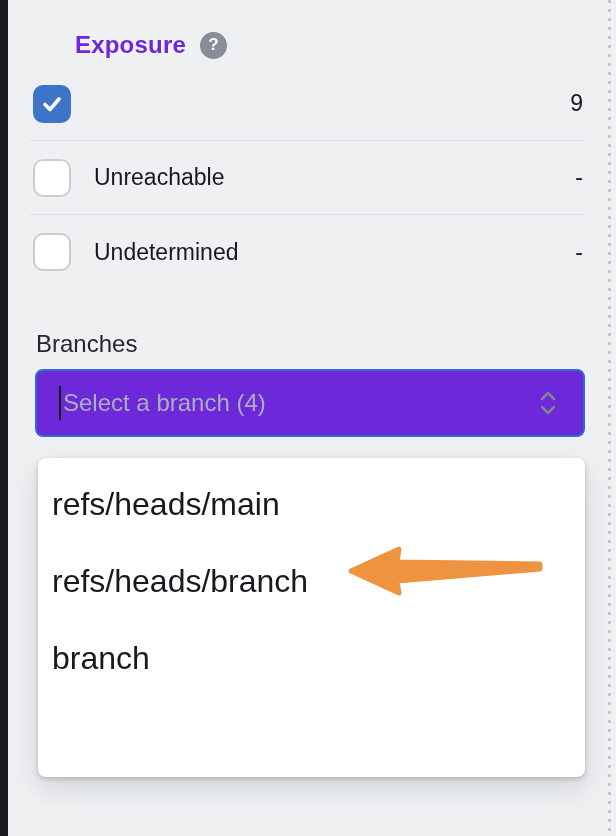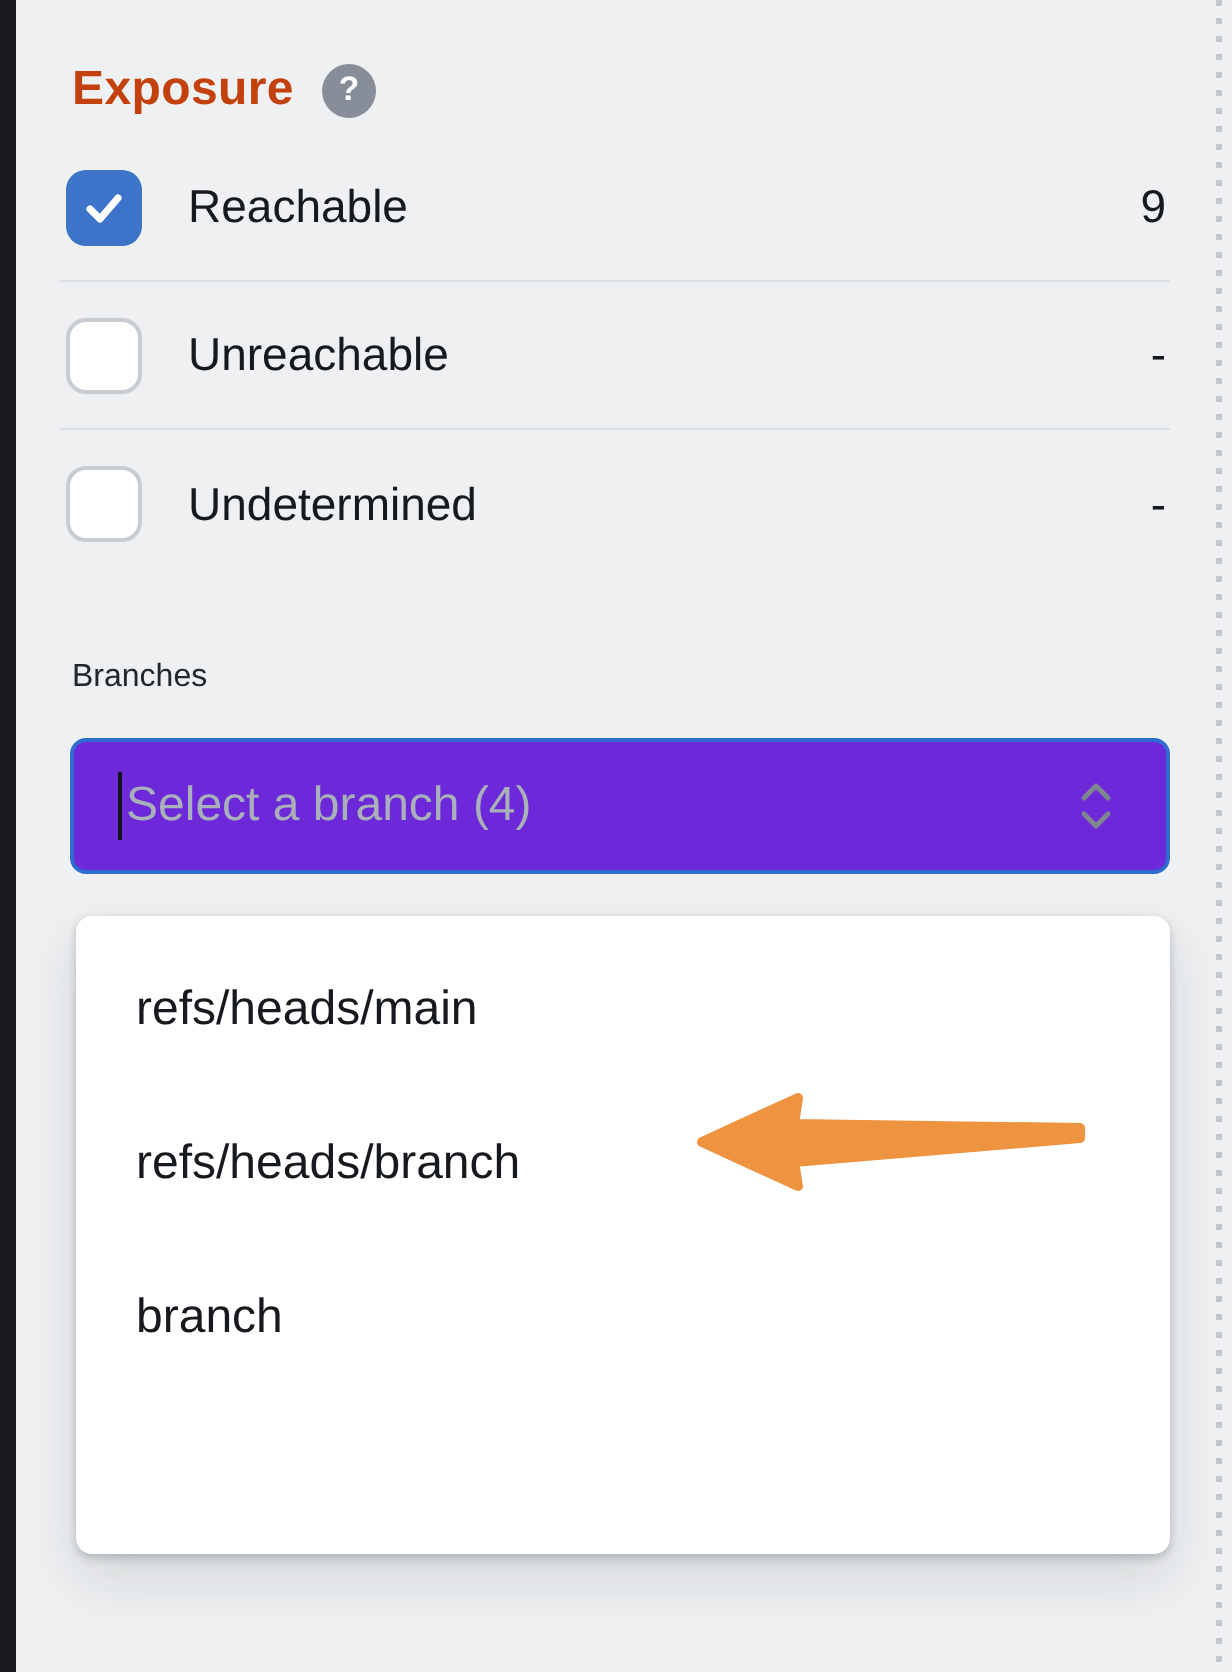--- a/index.html
+++ b/index.html
@@ -37,22 +37,23 @@
   .exposure-header {
     position: absolute;
     left: 28px; top: 31px;
     display: flex;
     align-items: center;
     gap: 14px;
   }
   .exposure-title {
     font-size: 24px;
     font-weight: 600;
-    color: #c2410c;
+    color: #6d28d9;
     letter-spacing: 0.2px;
+    margin-left: 39px;
   }
   .help-circle {
     width: 27px; height: 27px;
     border-radius: 50%;
     background: #878e99;
     color: #ffffff;
     font-size: 17px;
     font-weight: 700;
     display: flex;
     align-items: center;
@@ -92,21 +93,21 @@
   }
   .row-count {
     margin-left: auto;
     font-size: 23px;
     color: #16191d;
   }
   
   .branches-label {
     position: absolute;
     left: 28px; top: 330px;
-    font-size: 16px;
+    font-size: 24px;
     font-weight: 500;
     color: #22262d;
   }
   .branch-select {
     position: absolute;
     left: 27px; top: 369px;
     width: 550px; height: 68px;
     background: #6d28d9;
     border: 2px solid #2e6cd1;
     border-radius: 8px;
@@ -136,22 +137,22 @@
     border-radius: 8px;
     padding-top: 8px;
     box-shadow: 0 2px 5px rgba(25,30,38,0.22), 0 12px 28px rgba(25,30,38,0.12);
     z-index: 5;
     overflow: hidden;
   }
   .dropdown-option {
     height: 77px;
     display: flex;
     align-items: center;
-    padding-left: 30px;
-    font-size: 24px;
+    padding-left: 14px;
+    font-size: 32px;
     color: #16191d;
     cursor: pointer;
   }
   
   .low-row {
     position: absolute;
     left: 22px; top: 748px;
     width: 555px;
     z-index: 1;
   }
@@ -177,21 +178,20 @@
     </div>
 
     <div class="exposure-rows">
 
       <div class="check-row bordered">
         <span class="cb checked">
           <svg width="24" height="24" viewBox="0 0 24 24">
             <polyline points="5,12.5 10,17.5 19,7" fill="none" stroke="#ffffff" stroke-width="3.6" stroke-linecap="round" stroke-linejoin="round"></polyline>
           </svg>
         </span>
-        <span class="row-label">Reachable</span>
         <span class="row-count">9</span>
       </div>
 
       <div class="check-row bordered">
         <span class="cb unchecked"></span>
         <span class="row-label">Unreachable</span>
         <span class="row-count">-</span>
       </div>
 
       <div class="check-row">

